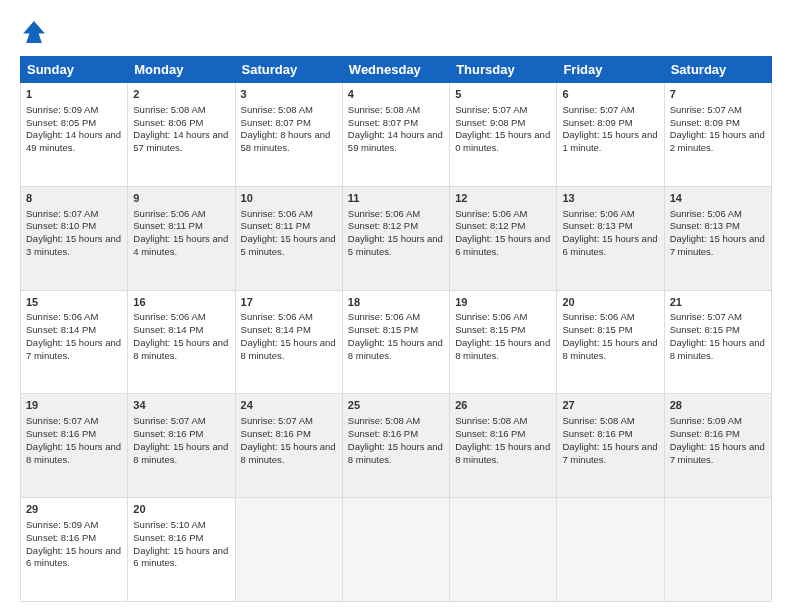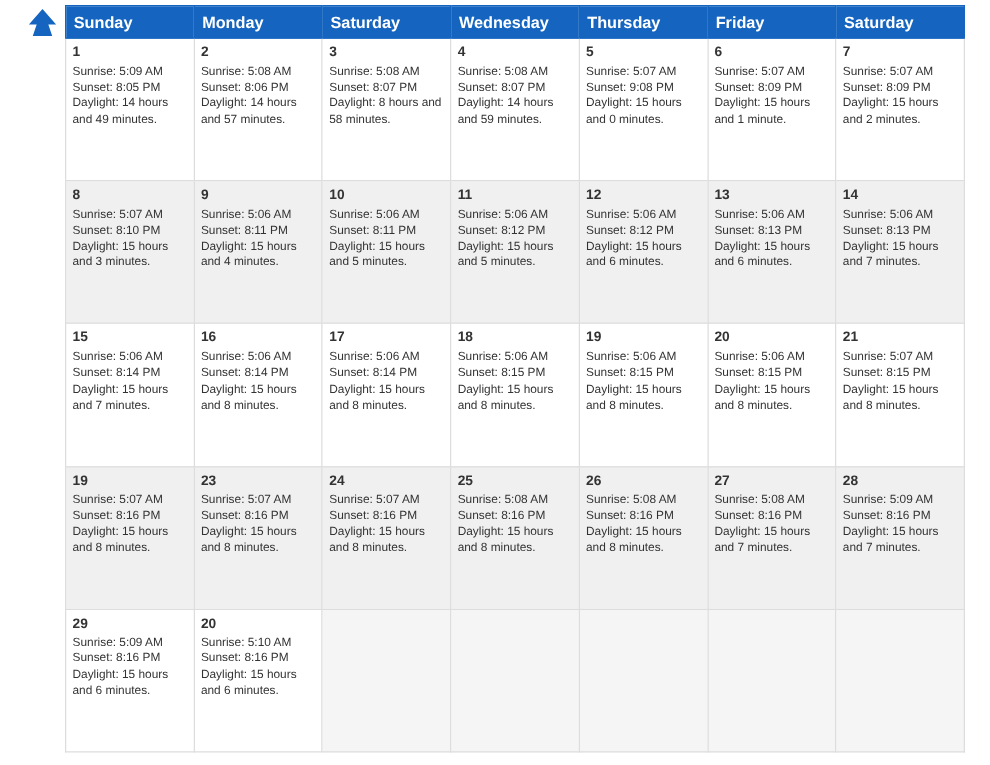--- a/index.html
+++ b/index.html
@@ -6,22 +6,23 @@
     body {
       font-family: Arial, sans-serif;
       background: #fff;
       width: 792px;
       height: 612px;
       overflow: hidden;
     }
     .page {
       width: 792px;
       height: 612px;
-      padding: 4px 20px 10px 20px;
+      padding: 18px 20px 10px 20px;
       display: flex;
+      flex-direction: column;
     }
     .header {
       display: flex;
       justify-content: space-between;
       align-items: flex-start;
       margin-bottom: 10px;
     }
     .logo {
       display: flex;
       align-items: center;
@@ -144,21 +145,21 @@
           <td><span class="day-num">15</span><span>Sunrise: 5:06 AM</span><br><span>Sunset: 8:14 PM</span><br><span>Daylight: 15 hours and 7 minutes.</span></td>
           <td><span class="day-num">16</span><span>Sunrise: 5:06 AM</span><br><span>Sunset: 8:14 PM</span><br><span>Daylight: 15 hours and 8 minutes.</span></td>
           <td><span class="day-num">17</span><span>Sunrise: 5:06 AM</span><br><span>Sunset: 8:14 PM</span><br><span>Daylight: 15 hours and 8 minutes.</span></td>
           <td><span class="day-num">18</span><span>Sunrise: 5:06 AM</span><br><span>Sunset: 8:15 PM</span><br><span>Daylight: 15 hours and 8 minutes.</span></td>
           <td><span class="day-num">19</span><span>Sunrise: 5:06 AM</span><br><span>Sunset: 8:15 PM</span><br><span>Daylight: 15 hours and 8 minutes.</span></td>
           <td><span class="day-num">20</span><span>Sunrise: 5:06 AM</span><br><span>Sunset: 8:15 PM</span><br><span>Daylight: 15 hours and 8 minutes.</span></td>
           <td><span class="day-num">21</span><span>Sunrise: 5:07 AM</span><br><span>Sunset: 8:15 PM</span><br><span>Daylight: 15 hours and 8 minutes.</span></td>
         </tr>
         <tr class="row-shaded">
           <td><span class="day-num">19</span><span>Sunrise: 5:07 AM</span><br><span>Sunset: 8:16 PM</span><br><span>Daylight: 15 hours and 8 minutes.</span></td>
-          <td><span class="day-num">23</span><span>Sunrise: 5:07 AM</span><br><span>Sunset: 8:16 PM</span><br><span>Daylight: 15 hours and 8 minutes.</span></td>
+          <td><span class="day-num">34</span><span>Sunrise: 5:07 AM</span><br><span>Sunset: 8:16 PM</span><br><span>Daylight: 15 hours and 8 minutes.</span></td>
           <td><span class="day-num">24</span><span>Sunrise: 5:07 AM</span><br><span>Sunset: 8:16 PM</span><br><span>Daylight: 15 hours and 8 minutes.</span></td>
           <td><span class="day-num">25</span><span>Sunrise: 5:08 AM</span><br><span>Sunset: 8:16 PM</span><br><span>Daylight: 15 hours and 8 minutes.</span></td>
           <td><span class="day-num">26</span><span>Sunrise: 5:08 AM</span><br><span>Sunset: 8:16 PM</span><br><span>Daylight: 15 hours and 8 minutes.</span></td>
           <td><span class="day-num">27</span><span>Sunrise: 5:08 AM</span><br><span>Sunset: 8:16 PM</span><br><span>Daylight: 15 hours and 7 minutes.</span></td>
           <td><span class="day-num">28</span><span>Sunrise: 5:09 AM</span><br><span>Sunset: 8:16 PM</span><br><span>Daylight: 15 hours and 7 minutes.</span></td>
         </tr>
         <tr>
           <td><span class="day-num">29</span><span>Sunrise: 5:09 AM</span><br><span>Sunset: 8:16 PM</span><br><span>Daylight: 15 hours and 6 minutes.</span></td>
           <td><span class="day-num">20</span><span>Sunrise: 5:10 AM</span><br><span>Sunset: 8:16 PM</span><br><span>Daylight: 15 hours and 6 minutes.</span></td>
           <td class="empty"></td>

